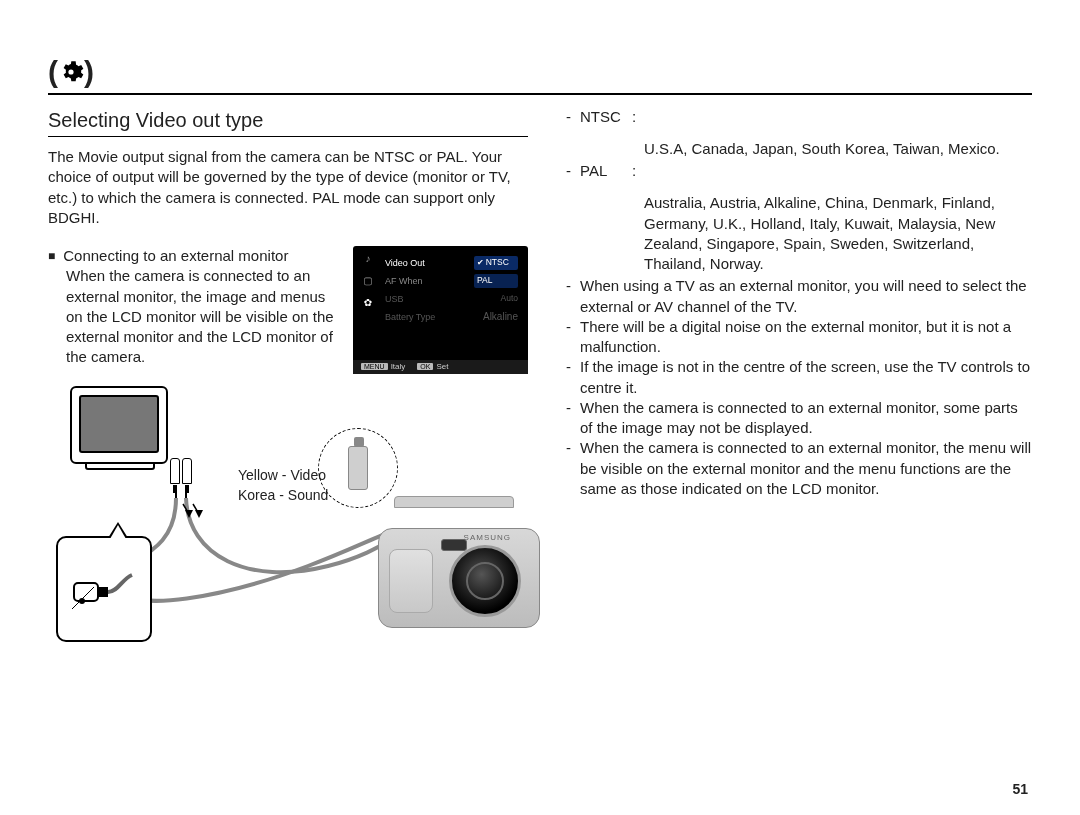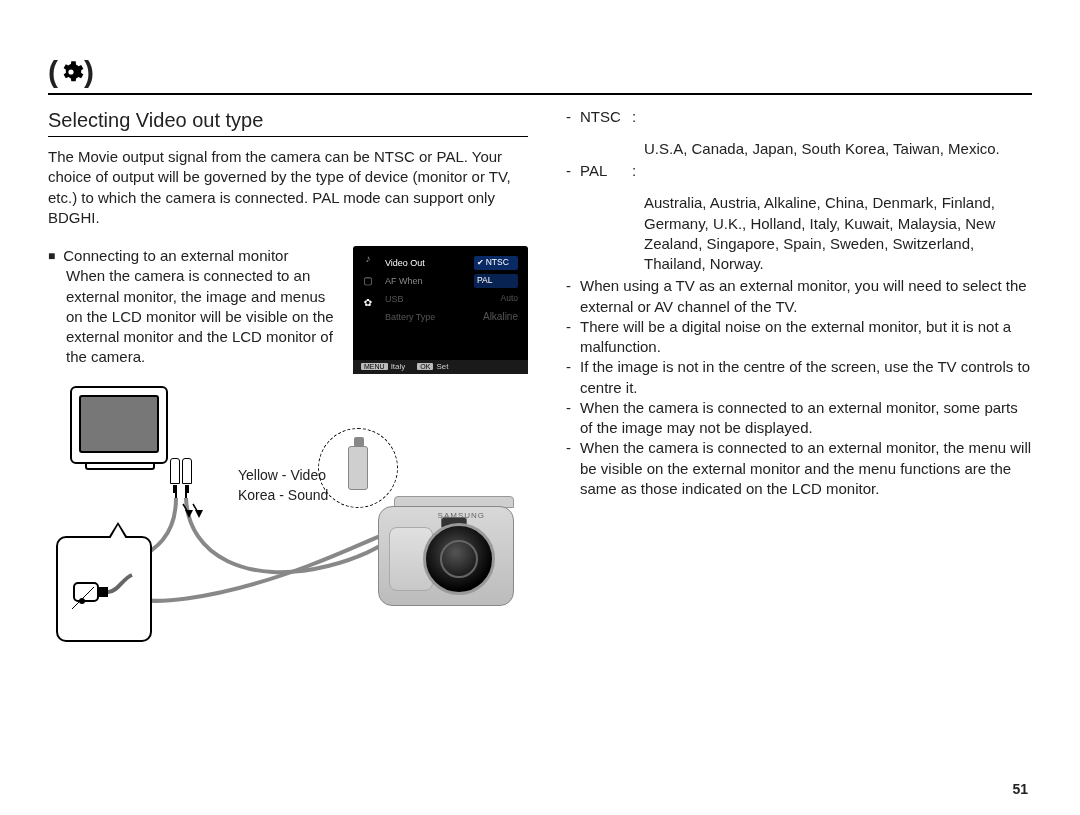--- a/index.html
+++ b/index.html
@@ -171,22 +171,22 @@
     position:absolute; inset:10px; display:flex; align-items:center; justify-content:center;
   }
   .dashed-circle {
     position:absolute; width:80px; height:80px; border:1.5px dashed #000; border-radius:50%;
   }
   .dc1 { left:270px; top:42px; }
   .camera {
     position:absolute; left:330px; top:120px; width:180px; height:120px;
   }
   .cam-body{
-    width:136px; height:100px; background:linear-gradient(#d8d8d8,#bcbcbc);
-    border:1.5px solid #888; border-radius:14px; position:relative;
+    width:162px; height:100px; background:linear-gradient(#d8d8d8,#bcbcbc);
+    border:1.5px solid #888; border-radius:14px; position:relative;margin-top:22px;
   }
   .cam-lens{
     position:absolute; right:18px; top:16px; width:72px; height:72px; border-radius:50%;
     background:radial-gradient(circle at 45% 40%, #555 0%, #222 40%, #000 70%);
     border:3px solid #999;
   }
   .cam-lens::after{
     content:""; position:absolute; inset:14px; border-radius:50%; border:2px solid #666;
   }
   .cam-top{

